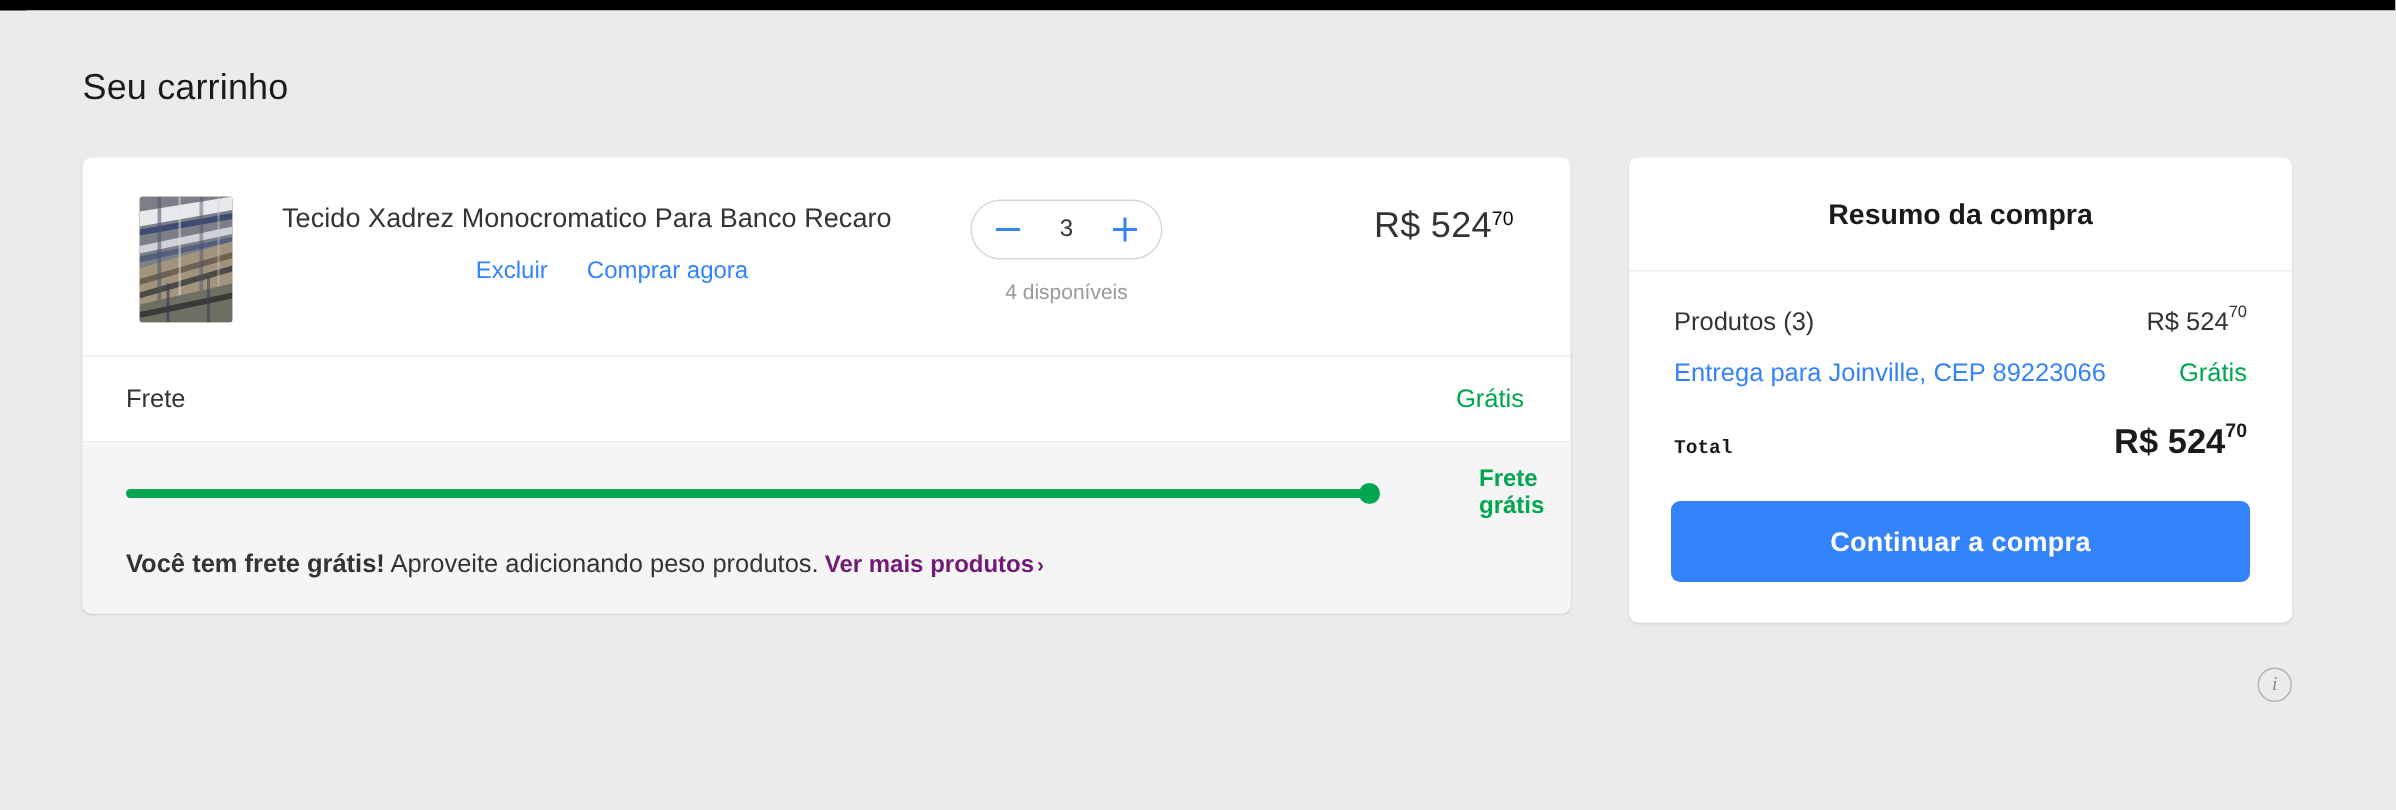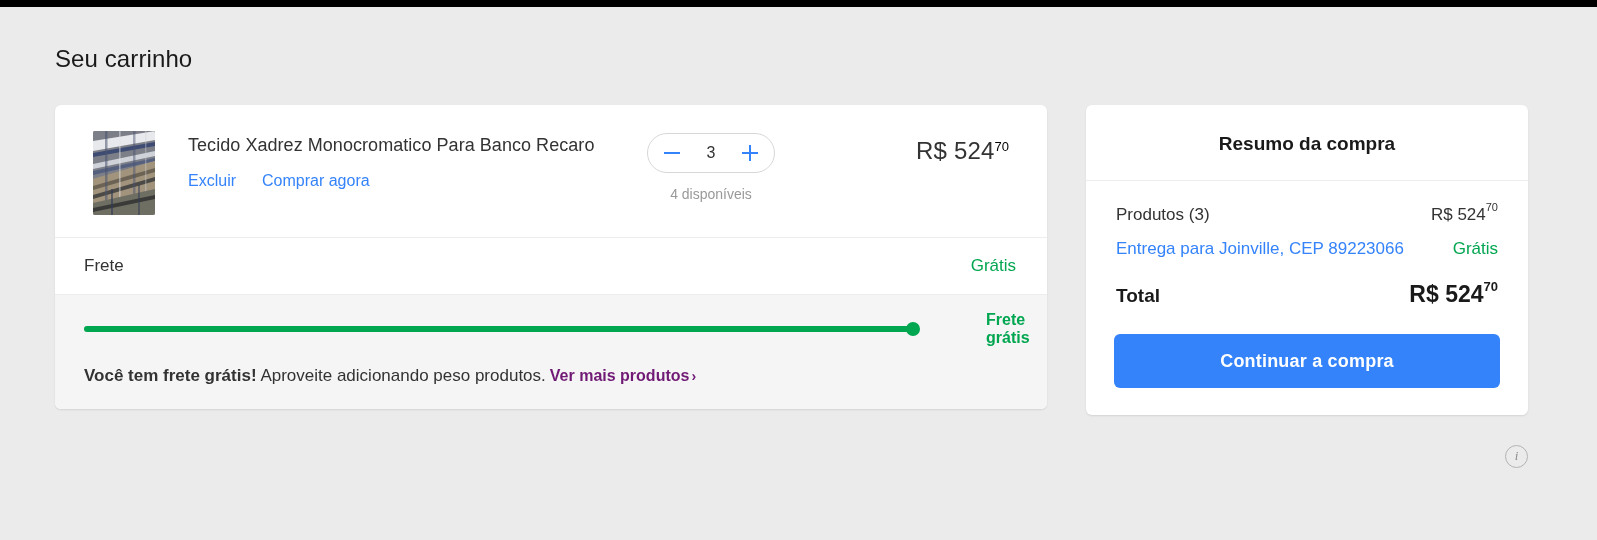--- a/index.html
+++ b/index.html
@@ -80,20 +80,21 @@
   .item-title {
     font-size: 18px;
     color: #333333;
     line-height: 22px;
     letter-spacing: 0.05px;
   }
   .item-actions {
     margin-top: 16px;
     display: flex;
     gap: 26px;
+    justify-content: center;
   }
   .link-blue {
     color: #3483fa;
     font-size: 16px;
     text-decoration: none;
     cursor: pointer;
   }
 
   .qty-wrap {
     width: 150px;
@@ -297,23 +298,24 @@
   }
   .sum-value .price-cents { font-size: 11px; }
   .sum-value.green { color: #00a650; }
   .total-row {
     display: flex;
     justify-content: space-between;
     align-items: baseline;
     margin-top: 22px;
   }
   .total-label {
-    font-size: 19px;
+    font-size: 13px;
     font-weight: 700;
     color: #1a1a1a;
+    font-family: Liberation Mono, monospace;
   }
   .total-value {
     font-size: 23px;
     font-weight: 700;
     color: #1a1a1a;
     white-space: nowrap;
   }
   .total-value .price-cents { font-size: 13px; }
   .cta {
     display: block;

